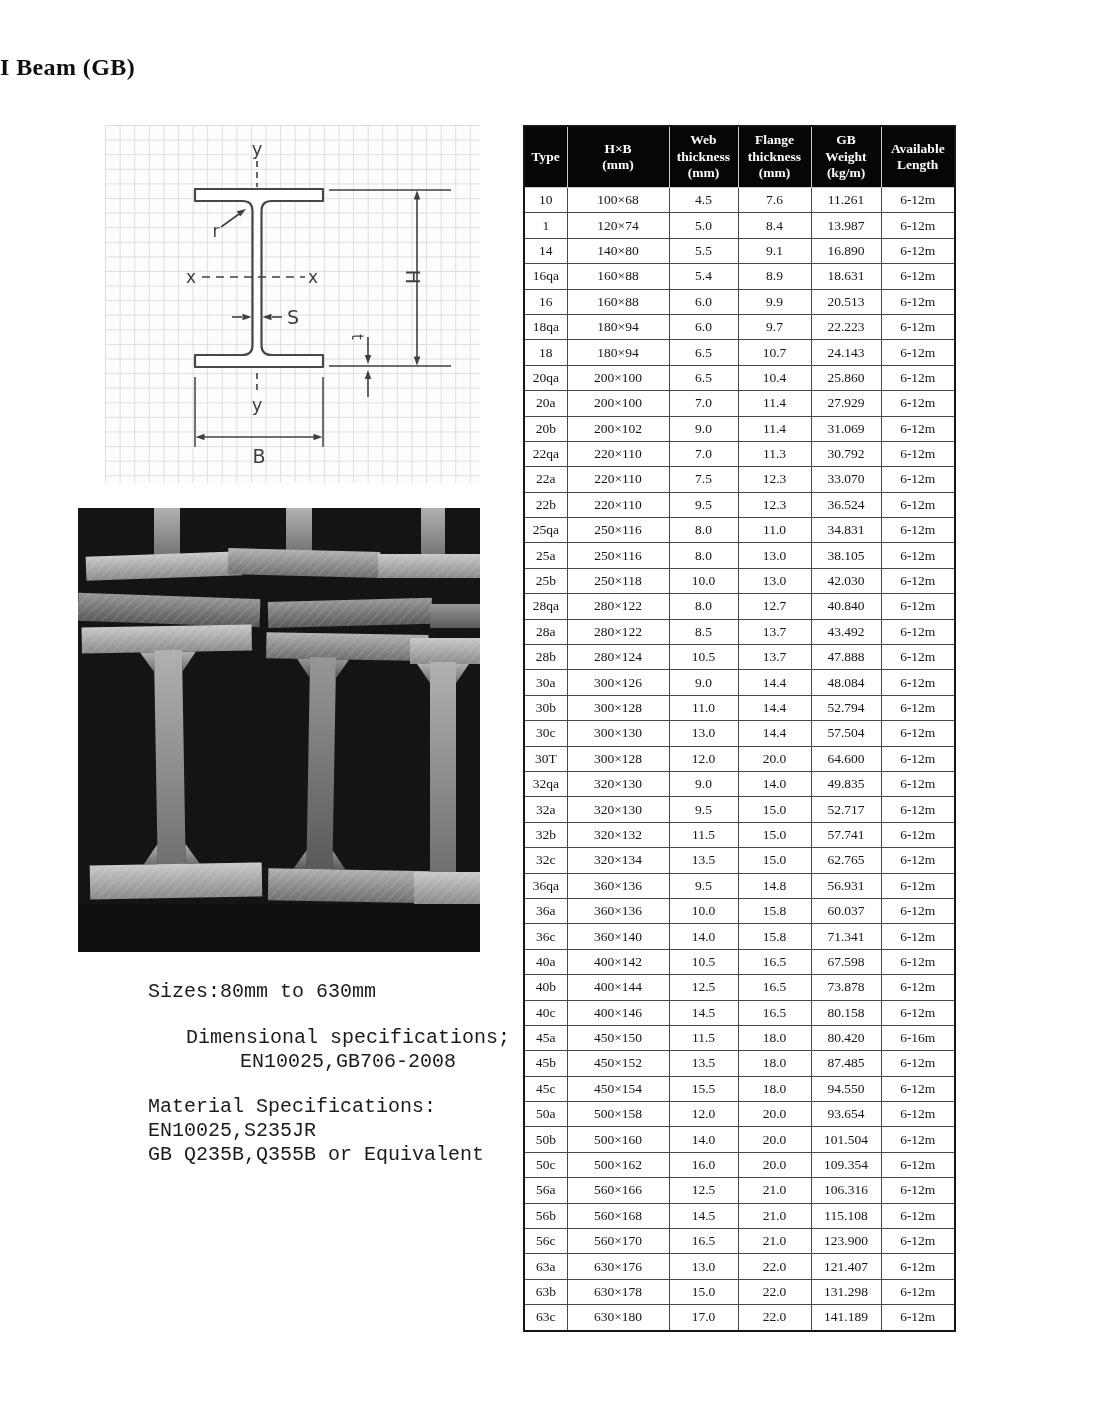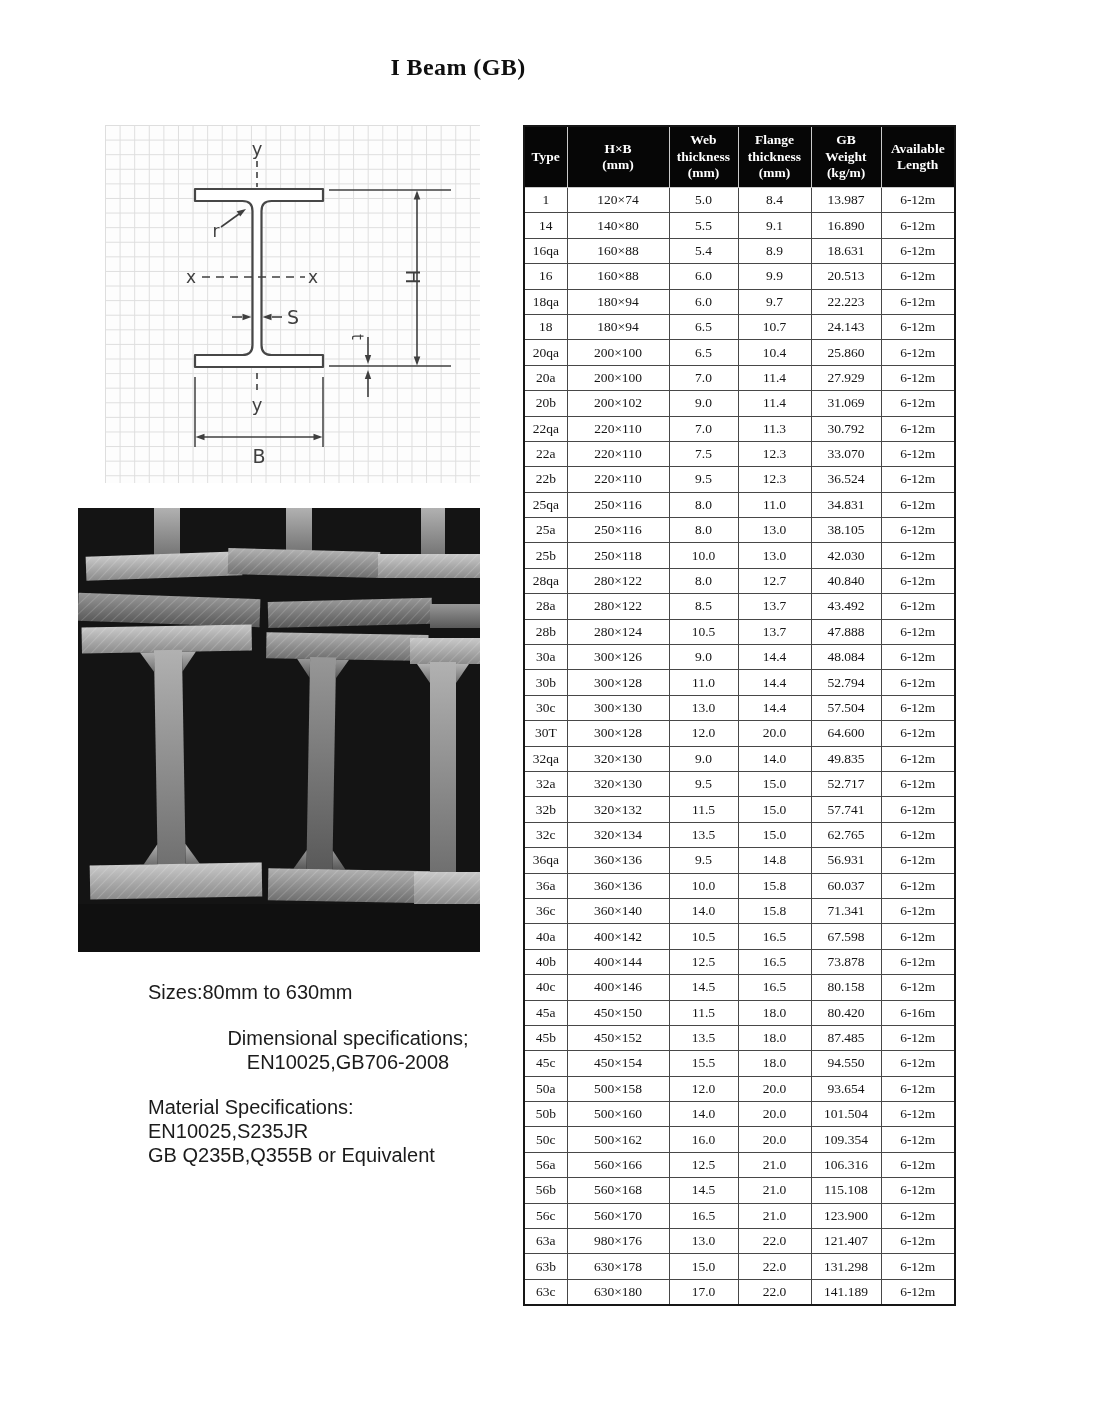--- a/index.html
+++ b/index.html
@@ -2,41 +2,41 @@
 <html><head>
 <meta charset="utf-8">
 <style>
   html,body{margin:0;padding:0;}
   body{
     width:1100px;height:1405px;position:relative;background:#ffffff;
     font-family:"Liberation Serif",serif;color:#141414;overflow:hidden;
   }
   .page{position:absolute;inset:0;}
   .page-title{
-    position:absolute;top:53px;left:0;width:916px;margin:0;text-align:center;
+    position:absolute;top:53px;left:0;width:916px;margin:0;text-align:left;
     font-family:"Liberation Serif",serif;font-weight:bold;font-size:24px;line-height:1.2;
     color:#0f0f0f;letter-spacing:.4px;
   }
   
   .diagram{
     position:absolute;left:105px;top:125px;width:375px;height:358px;
     background-color:#fdfdfd;
     background-image:linear-gradient(to right,#dedede 1px,transparent 1px),
                      linear-gradient(to bottom,#dedede 1px,transparent 1px);
     background-size:14.6px 14.6px;
   }
   .diagram svg{position:absolute;left:0;top:0;display:block;}
   .dlabel{font-family:"DejaVu Sans",sans-serif;fill:#3f3f3f;}
   
   .photo{position:absolute;left:78px;top:508px;width:402px;height:444px;}
   .photo svg{display:block;}
   
   .notes{
     position:absolute;left:148px;top:980px;width:400px;
-    font-family:Liberation Sans, sans-serif;font-size:20px;line-height:24px;color:#1b1b1b;
+    font-family:Liberation Mono, monospace;font-size:20px;line-height:24px;color:#1b1b1b;
   }
   .notes p{margin:0;}
   .notes .n2{margin-top:22px;text-align:center;}
   .notes .n3{margin-top:21px;}
   
   .tablewrap{position:absolute;left:523px;top:125px;}
   table.spec{
     border-collapse:collapse;table-layout:fixed;width:431px;
     font-family:"Liberation Serif",serif;border:2px solid #161616;
   }
@@ -221,20 +221,28 @@
             <th>Type</th>
             <th>H×B<br>(mm)</th>
             <th>Web<br>thickness<br>(mm)</th>
             <th>Flange<br>thickness<br>(mm)</th>
             <th>GB<br>Weight<br>(kg/m)</th>
             <th>Available<br>Length</th>
           </tr>
       </thead>
       <tbody>
           <tr>
+            <td>10</td>
+            <td>100×68</td>
+            <td>4.5</td>
+            <td>7.6</td>
+            <td>11.261</td>
+            <td>6-12m</td>
+          </tr>
+          <tr>
             <td>1</td>
             <td>120×74</td>
             <td>5.0</td>
             <td>8.4</td>
             <td>13.987</td>
             <td>6-12m</td>
           </tr>
           <tr>
             <td>14</td>
             <td>140×80</td>
@@ -550,21 +558,21 @@
           <tr>
             <td>56c</td>
             <td>560×170</td>
             <td>16.5</td>
             <td>21.0</td>
             <td>123.900</td>
             <td>6-12m</td>
           </tr>
           <tr>
             <td>63a</td>
-            <td>980×176</td>
+            <td>630×176</td>
             <td>13.0</td>
             <td>22.0</td>
             <td>121.407</td>
             <td>6-12m</td>
           </tr>
           <tr>
             <td>63b</td>
             <td>630×178</td>
             <td>15.0</td>
             <td>22.0</td>

